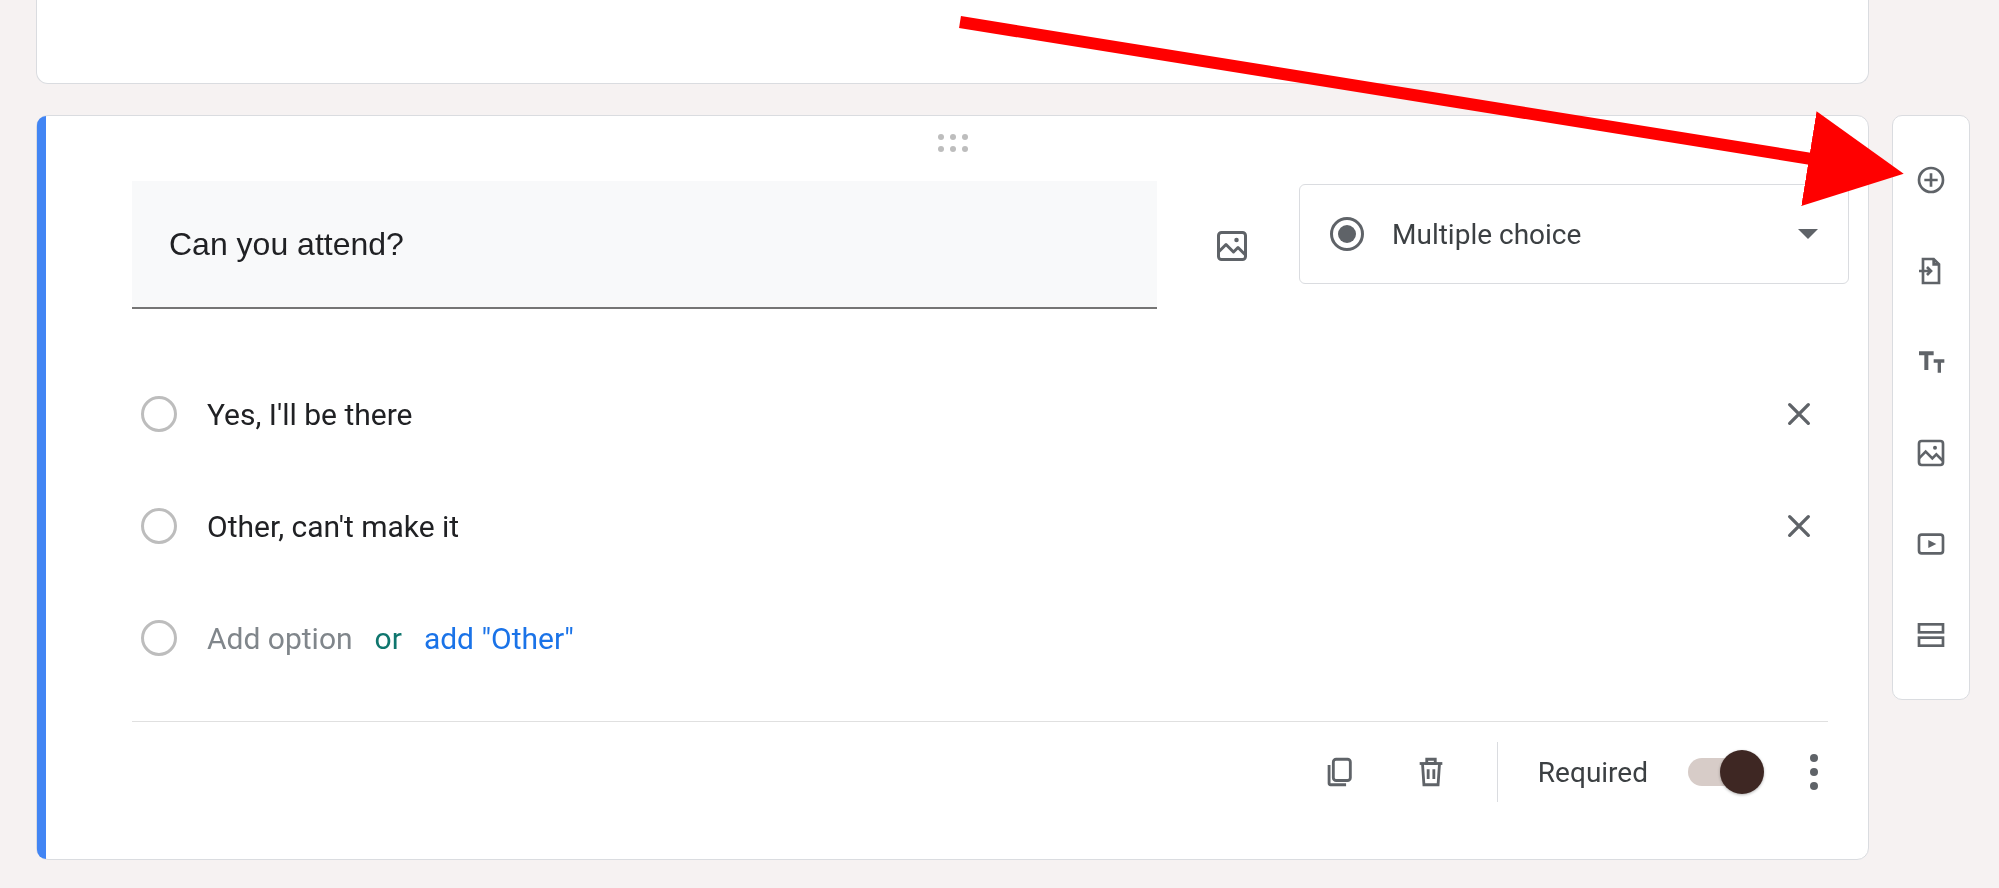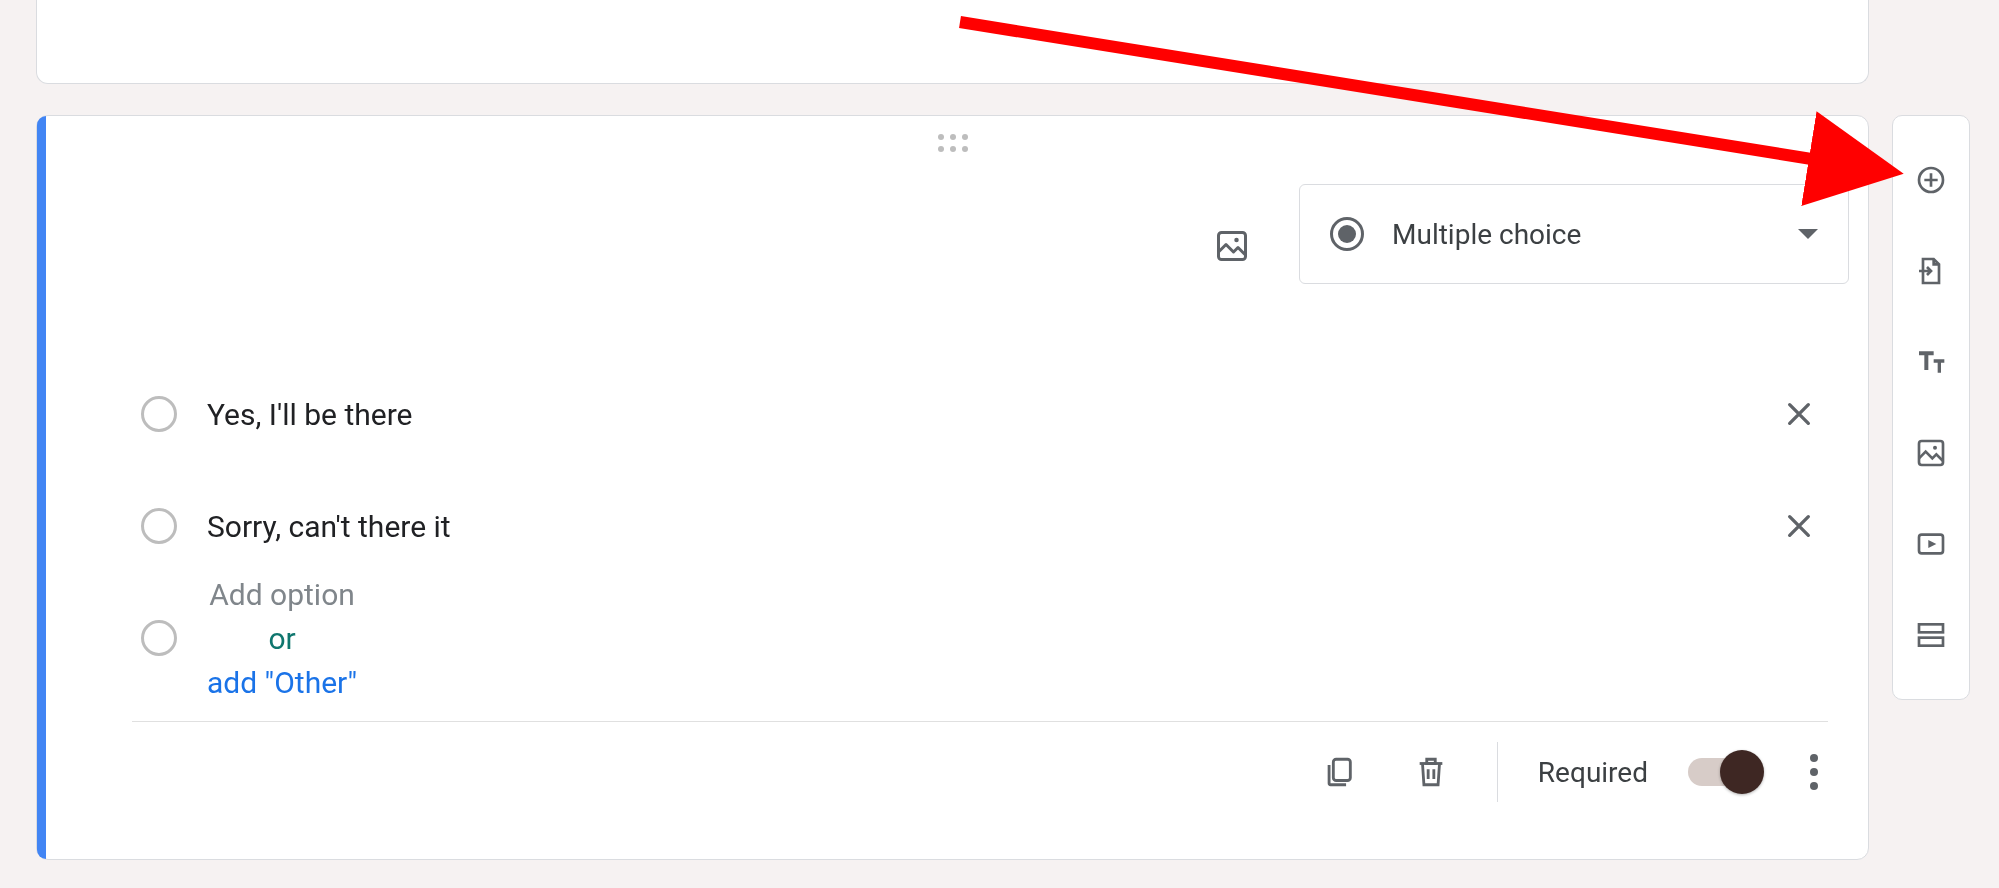--- a/index.html
+++ b/index.html
@@ -277,20 +277,23 @@
 
     <div class="drag-dots">
       <span></span>
         <span></span>
         <span></span>
         <span></span>
         <span></span>
         <span></span>
     </div>
 
+    <div class="q-title-area">
+      <input class="q-title-input" value="Can you attend?" style="">
+    </div>
 
     <div class="q-image-btn">
       <svg viewBox="0 0 24 24" fill="none" stroke="#5f6368" stroke-width="2">
         <rect x="3" y="3" width="18" height="18" rx="2"></rect>
         <path d="M3 16 L8 11 L13 16 L16 13 L21 18" stroke-linejoin="round"></path>
         <circle cx="15" cy="8" r="1.5" fill="#5f6368" stroke="none"></circle>
       </svg>
     </div>
 
     <div class="q-type-dd">
@@ -304,31 +307,31 @@
       <div class="opt-text">Yes,  I'll be there</div>
       <div class="opt-remove">
         <svg viewBox="0 0 24 24" stroke="#5f6368" stroke-width="2.5" stroke-linecap="round">
           <path d="M5 5 L19 19 M19 5 L5 19"></path>
         </svg>
       </div>
     </div>
 
     <div class="opt-row" style="top:380px">
       <div class="radio-empty"></div>
-      <div class="opt-text">Sorry, can't there it</div>
+      <div class="opt-text">Other, can't make it</div>
       <div class="opt-remove">
         <svg viewBox="0 0 24 24" stroke="#5f6368" stroke-width="2.5" stroke-linecap="round">
           <path d="M5 5 L19 19 M19 5 L5 19"></path>
         </svg>
       </div>
     </div>
 
     <div class="opt-row add-option-row" style="top:492px">
       <div class="radio-empty"></div>
-      <div style="display:flex;align-items:center;gap:9px;flex-direction:column;">
+      <div style="display:flex;align-items:center;gap:22px;">
         <span class="opt-text placeholder" style="flex:0 0 auto">Add option</span>
         <span class="or-text">or</span>
         <span class="add-other">add "Other"</span>
       </div>
     </div>
 
     <div class="footer-divider"></div>
 
     <div class="footer">
       <div class="ftr-btn">

